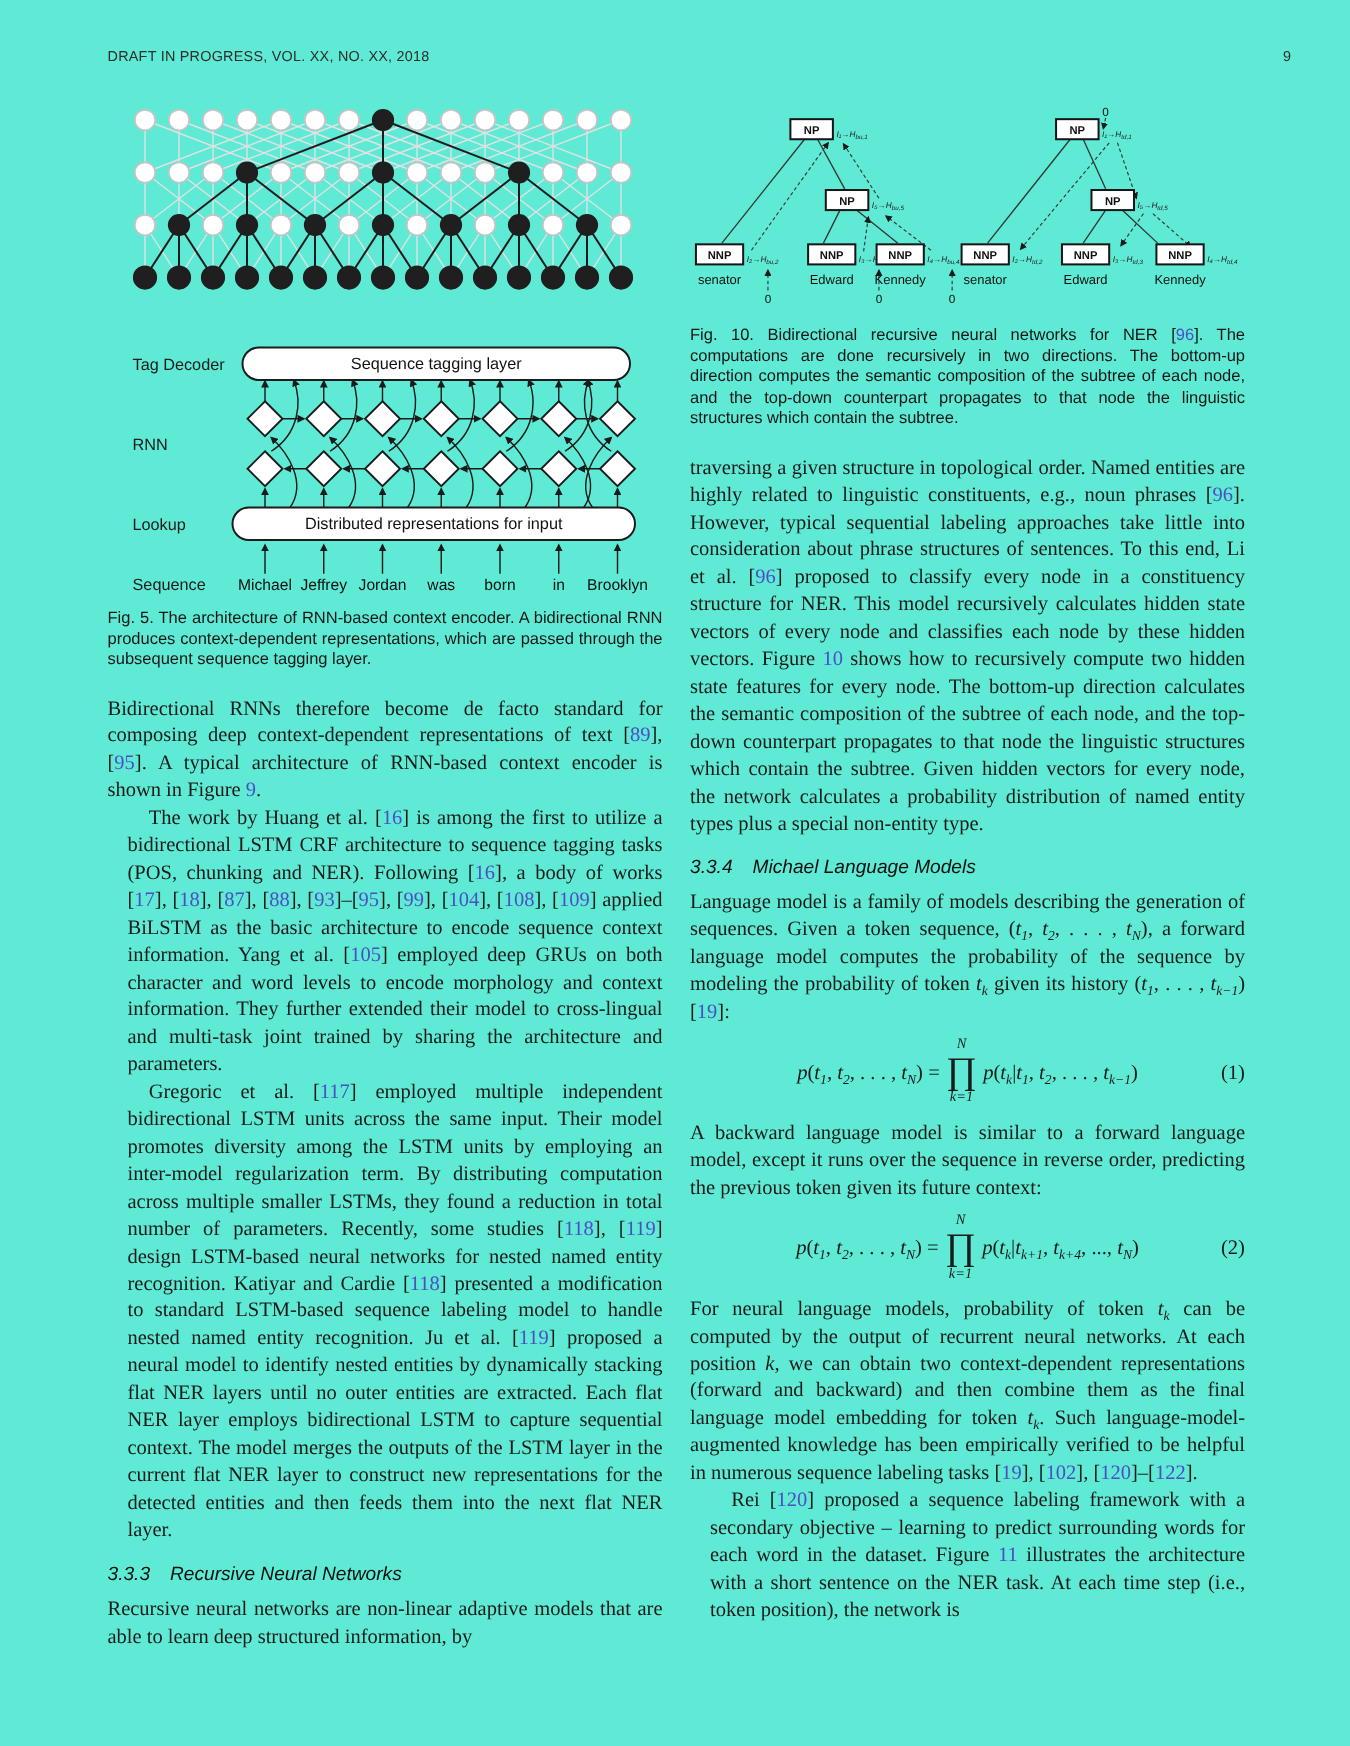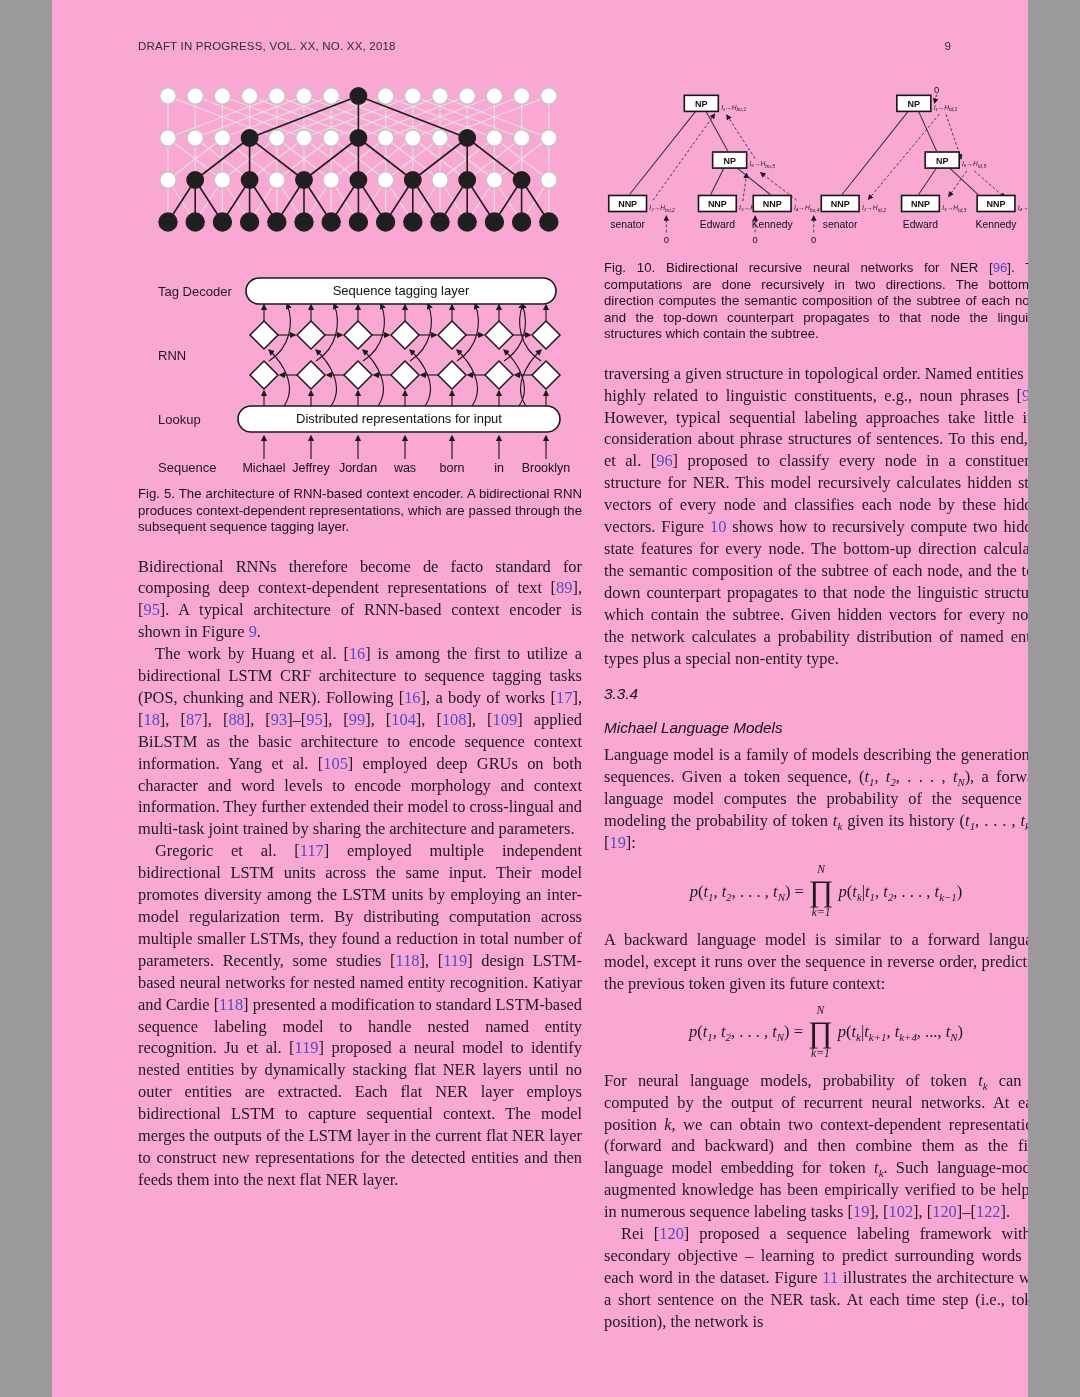--- a/index.html
+++ b/index.html
@@ -1,28 +1,28 @@
 <!DOCTYPE html>
 <html><head>
 <meta charset="utf-8">
 <style>
   html,body{margin:0;padding:0;background:#9a9a9a;}
-  .page{width:976px;height:1397px;box-sizing:border-box;padding:40px 77px 0 86px;
-        background:#f9a8d4;position:relative;overflow:hidden;margin:0 auto;}
+  .page{width:1080px;height:1397px;box-sizing:border-box;padding:40px 47px 0 86px;
+        background:#5eead4;position:relative;overflow:hidden;margin:0 auto;}
   .pghead{display:flex;justify-content:space-between;align-items:baseline;
           font:11.5px "Liberation Sans",sans-serif;color:#2e2e2e;letter-spacing:.2px;}
   .cols{display:flex;gap:22px;margin-top:30px;}
   .col{width:444px;flex:0 0 444px;}
   .caption{font:13.2px/16.5px "Liberation Sans",sans-serif;color:#161616;text-align:justify;margin-top:10px;}
   .bodytext{font:16.4px/21.9px "Liberation Serif",serif;color:#1b1b1b;text-align:justify;margin-top:20px;}
   .bodytext p{margin:0;}
-  p.ind{text-indent:17px;}
+  p.ind{text-indent:17px;margin-left:16px;}
   .cite{color:#4d4dc6;}
   .sechead{font:italic 15.3px "Liberation Sans",sans-serif;font-weight:400;margin:16px 0 7px;
-           display:flex;gap:16px;color:#101010;flex-direction:column;}
+           display:flex;gap:16px;color:#101010;}
   .eq{display:flex;align-items:center;justify-content:center;position:relative;
       margin:10px 0;font-family:"Liberation Serif",serif;font-size:16.5px;color:#1b1b1b;}
   .prod{display:inline-flex;flex-direction:column;align-items:center;margin:0 5px;line-height:1;}
   .prod .lim{font-style:italic;font-size:11.5px;line-height:1;}
   .prod .sym{font-size:30px;line-height:1;padding:1px 0;}
   .eqtag{position:absolute;right:0;}
   .mv{font-style:italic;}
   sub{font-size:66%;line-height:0;font-style:italic;}
   svg{display:block;}
   .figwrap9{margin-top:26px;text-decoration:underline;}
@@ -367,20 +367,25 @@
               <text class="wtx9" x="408" y="212">Brooklyn</text>
             </g>
         </svg>
       </div>
       <div class="caption">Fig. 5. The architecture of RNN-based context encoder. A bidirectional RNN produces context-dependent representations, which are passed through the subsequent sequence tagging layer.</div>
 
       <div class="bodytext">
         <p>Bidirectional RNNs therefore become de facto standard for composing deep context-dependent representations of text [<span class="cite">89</span>], [<span class="cite">95</span>]. A typical architecture of RNN-based context encoder is shown in Figure <span class="cite">9</span>.</p>
         <p class="ind">The work by Huang et al. [<span class="cite">16</span>] is among the first to utilize a bidirectional LSTM CRF architecture to sequence tagging tasks (POS, chunking and NER). Following [<span class="cite">16</span>], a body of works [<span class="cite">17</span>], [<span class="cite">18</span>], [<span class="cite">87</span>], [<span class="cite">88</span>], [<span class="cite">93</span>]–[<span class="cite">95</span>], [<span class="cite">99</span>], [<span class="cite">104</span>], [<span class="cite">108</span>], [<span class="cite">109</span>] applied BiLSTM as the basic architecture to encode sequence context information. Yang et al. [<span class="cite">105</span>] employed deep GRUs on both character and word levels to encode morphology and context information. They further extended their model to cross-lingual and multi-task joint trained by sharing the architecture and parameters.</p>
         <p class="ind">Gregoric et al. [<span class="cite">117</span>] employed multiple independent bidirectional LSTM units across the same input. Their model promotes diversity among the LSTM units by employing an inter-model regularization term. By distributing computation across multiple smaller LSTMs, they found a reduction in total number of parameters. Recently, some studies [<span class="cite">118</span>], [<span class="cite">119</span>] design LSTM-based neural networks for nested named entity recognition. Katiyar and Cardie [<span class="cite">118</span>] presented a modification to standard LSTM-based sequence labeling model to handle nested named entity recognition. Ju et al. [<span class="cite">119</span>] proposed a neural model to identify nested entities by dynamically stacking flat NER layers until no outer entities are extracted. Each flat NER layer employs bidirectional LSTM to capture sequential context. The model merges the outputs of the LSTM layer in the current flat NER layer to construct new representations for the detected entities and then feeds them into the next flat NER layer.</p>
+        <h3 class="sechead">
+          <span>3.3.3</span>
+          <span>Recursive Neural Networks</span>
+        </h3>
+        <p>Recursive neural networks are non-linear adaptive models that are able to learn deep structured information, by</p>
       </div>
     </div>
 
     <div class="col">
       <div class="fig10wrap">
         <svg id="fig10" width="444" viewBox="0 0 470 176">
           <defs>
             <marker id="arr10" viewBox="0 0 10 10" refX="8" refY="5" markerWidth="6" markerHeight="6" orient="auto-start-reverse">
               <path d="M0,0L10,5L0,10z" fill="#1b1b1b"></path>
             </marker>

